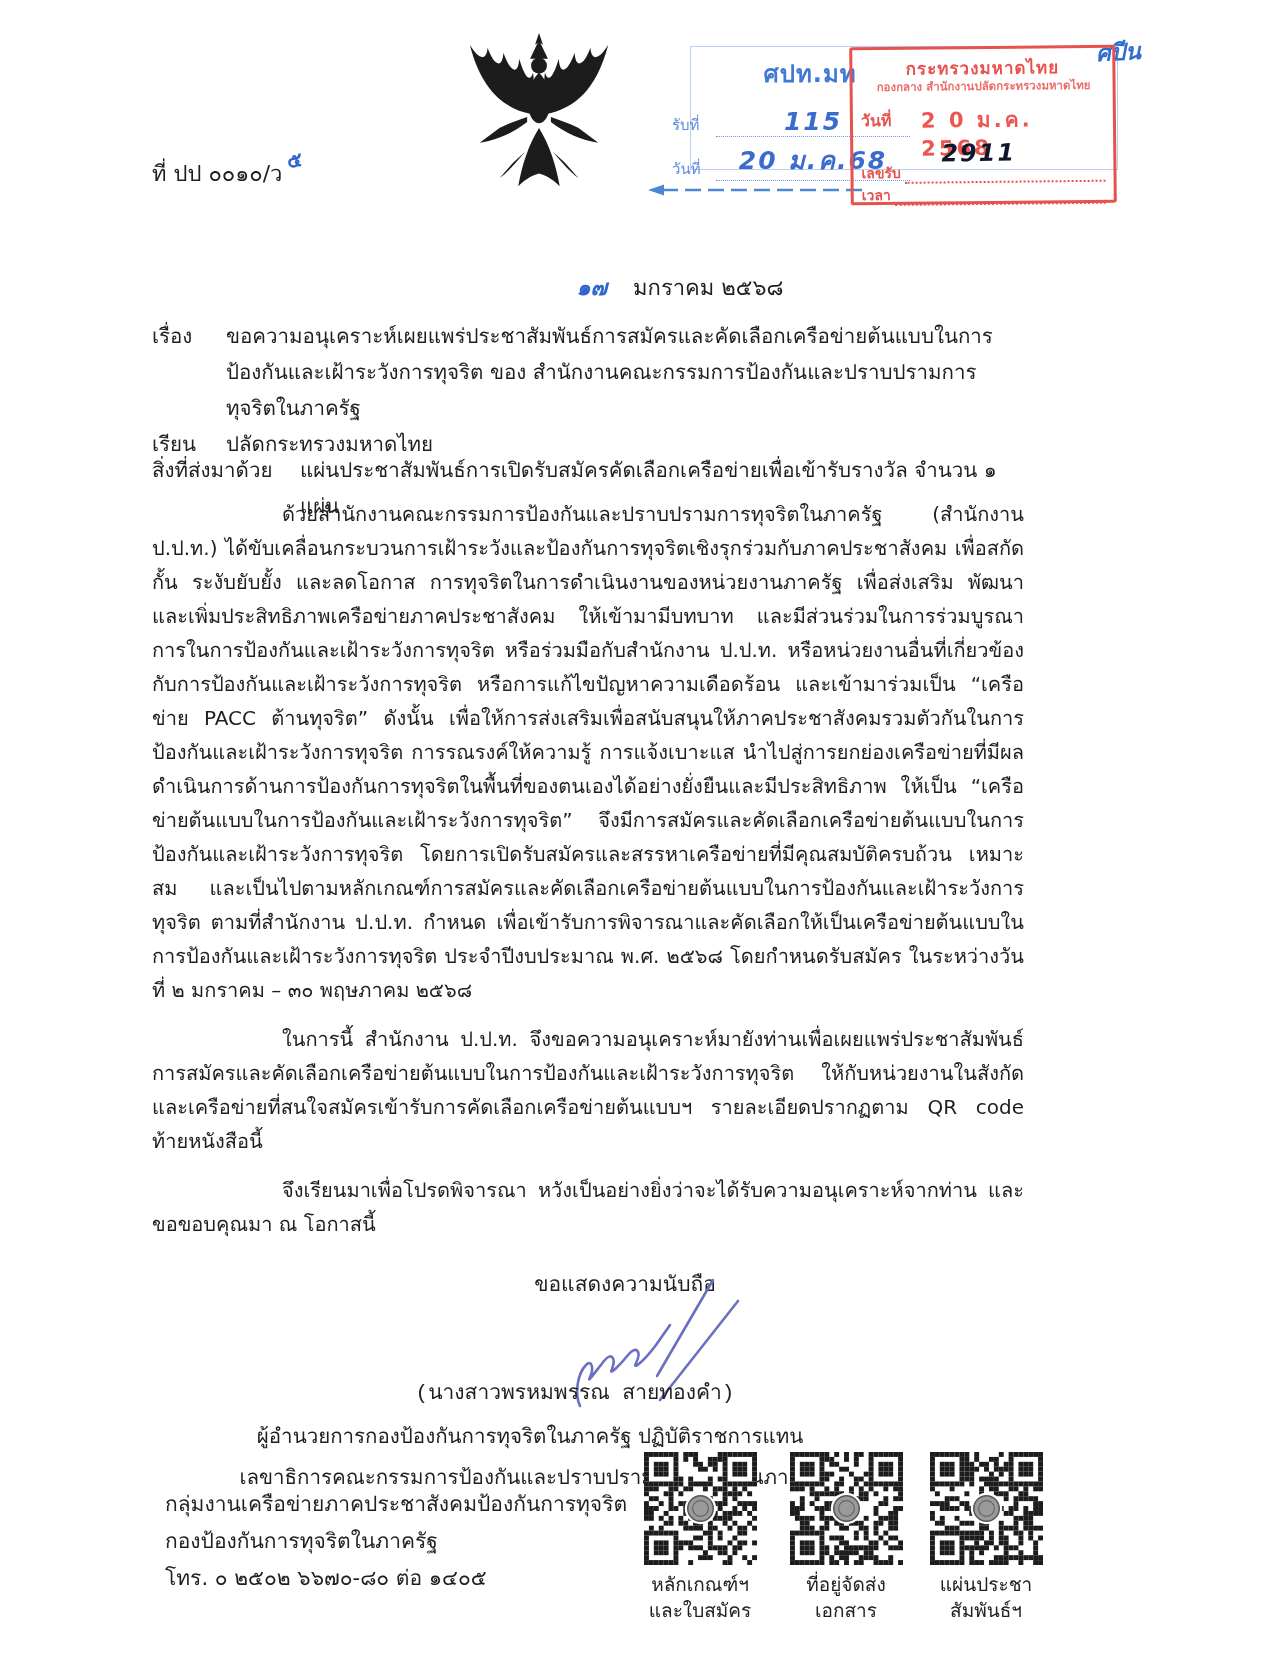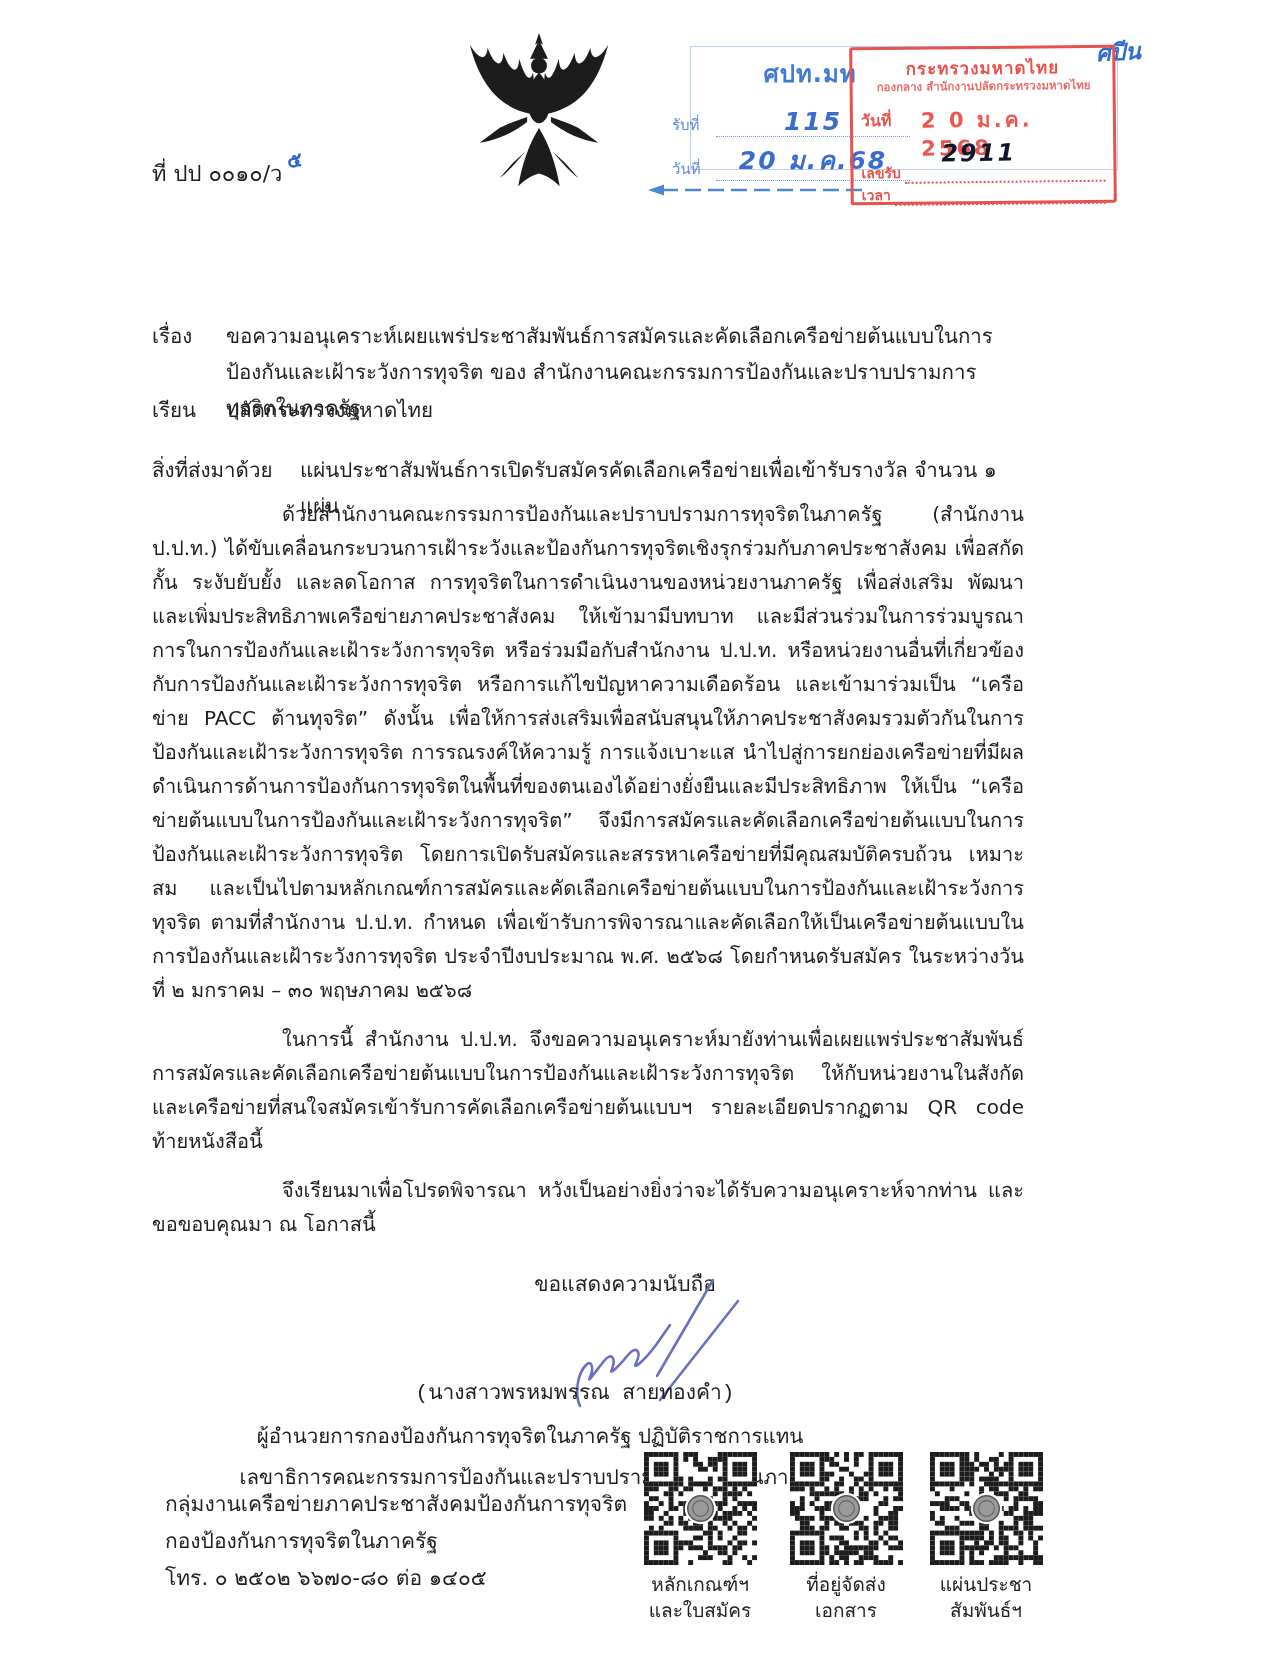--- a/index.html
+++ b/index.html
@@ -37,21 +37,21 @@
   .sr-time{top:134px;}
   .sr-dots{flex:1;border-bottom:2px dotted #e8524e;margin-left:4px;}
   
   .sender{left:732px;top:158px;font-size:21px;line-height:35px;}
   
   .date-line{left:400px;top:270px;width:560px;text-align:center;font-size:22px;}
   .date-day{color:#2f66cc;font-weight:bold;font-style:italic;margin-right:26px;}
   
   .row{left:152px;width:872px;font-size:20.5px;line-height:36px;display:flex;}
   .row-subject{top:318px;}
-  .row-to{top:392px;}
+  .row-to{top:428px;font-family:Liberation Mono, monospace;}
   .row-attach{top:452px;}
   .row .lbl{flex:0 0 74px;}
   .row-attach .lbl{flex:0 0 148px;}
   .row .val{flex:1;}
   
   .body-flow{left:152px;top:497px;width:872px;font-size:20px;line-height:34px;text-align:justify;}
   .body-flow p{margin:0;text-indent:130px;}
   .body-flow p + p{margin-top:15px;}
   
   .closing{position:relative;margin-top:26px;}
@@ -134,20 +134,23 @@
       <span>เลขรับ</span>
         <span class="sr-dots"></span>
     </div>
     <div class="sr-row sr-time">
       <span>เวลา</span>
         <span class="sr-dots"></span>
     </div>
   </div>
 
 
+  <div class="abs date-line">
+    <span class="date-day">๑๗</span><span>มกราคม ๒๕๖๘</span>
+  </div>
 
   <div class="abs row row-subject">
     <span class="lbl">เรื่อง</span>
     <span class="val">ขอความอนุเคราะห์เผยแพร่ประชาสัมพันธ์การสมัครและคัดเลือกเครือข่ายต้นแบบในการป้องกันและเฝ้าระวังการทุจริต ของ สำนักงานคณะกรรมการป้องกันและปราบปรามการทุจริตในภาครัฐ</span>
   </div>
   <div class="abs row row-to">
     <span class="lbl">เรียน</span>
     <span class="val">ปลัดกระทรวงมหาดไทย</span>
   </div>
   <div class="abs row row-attach">

